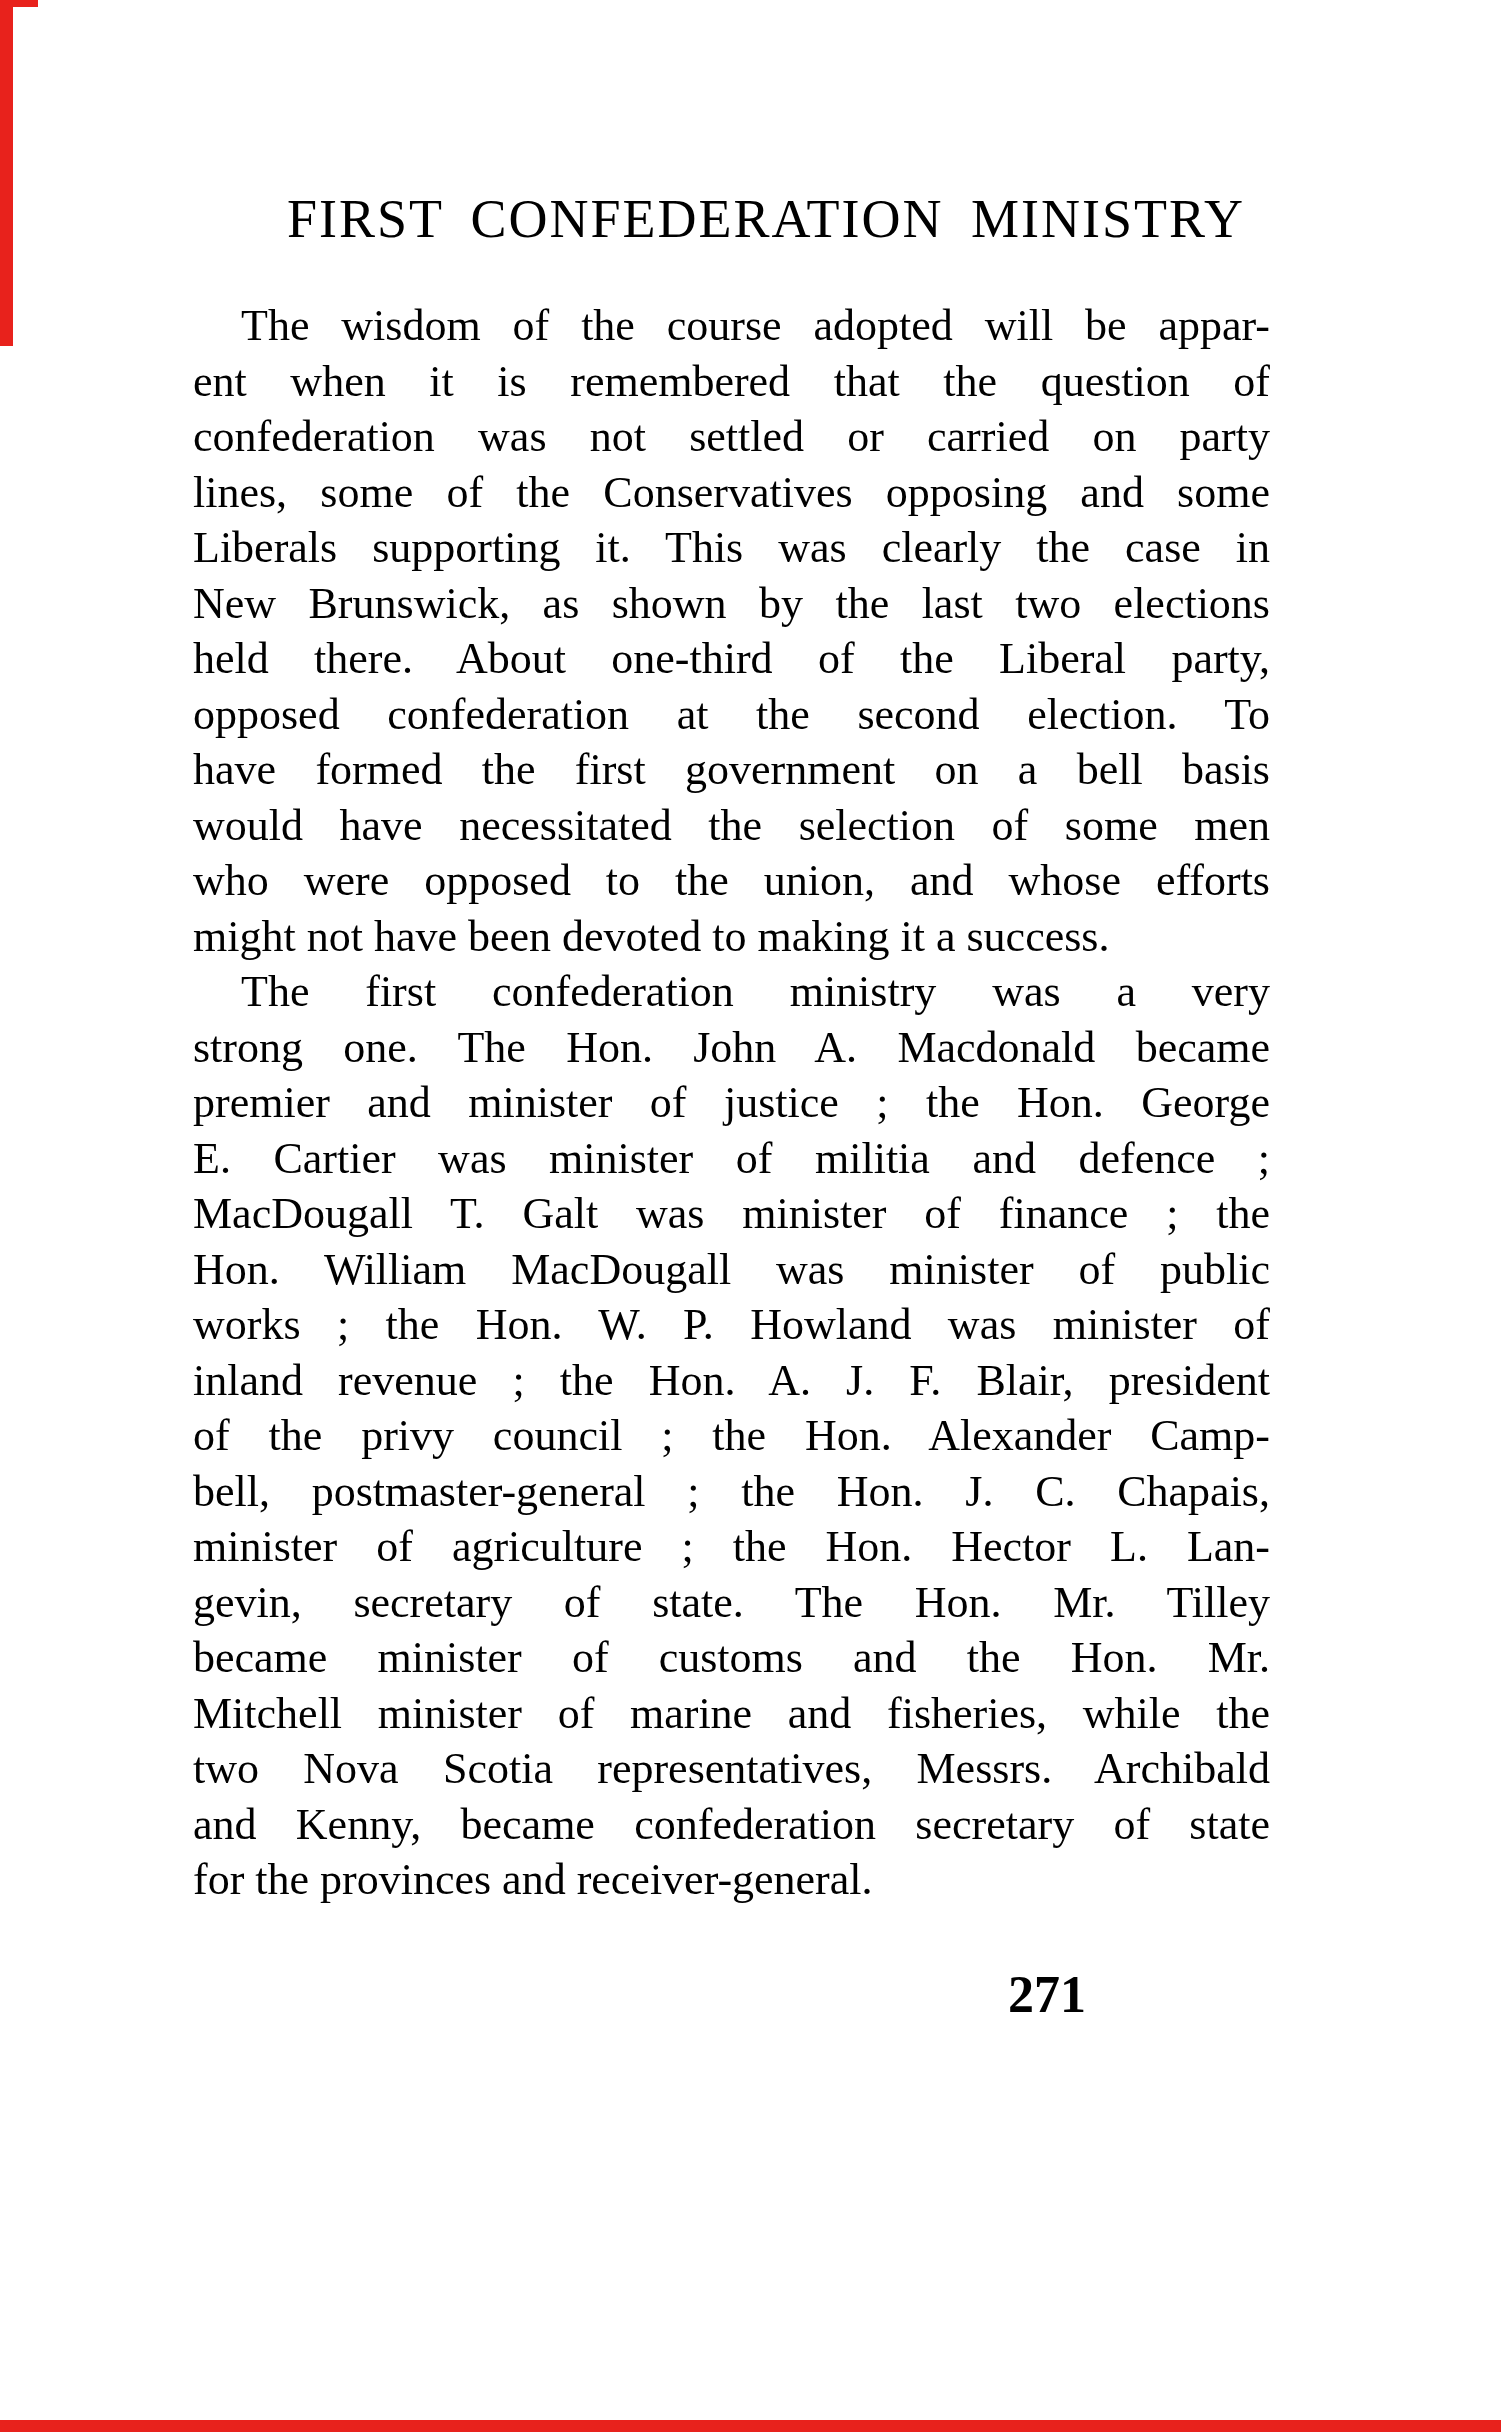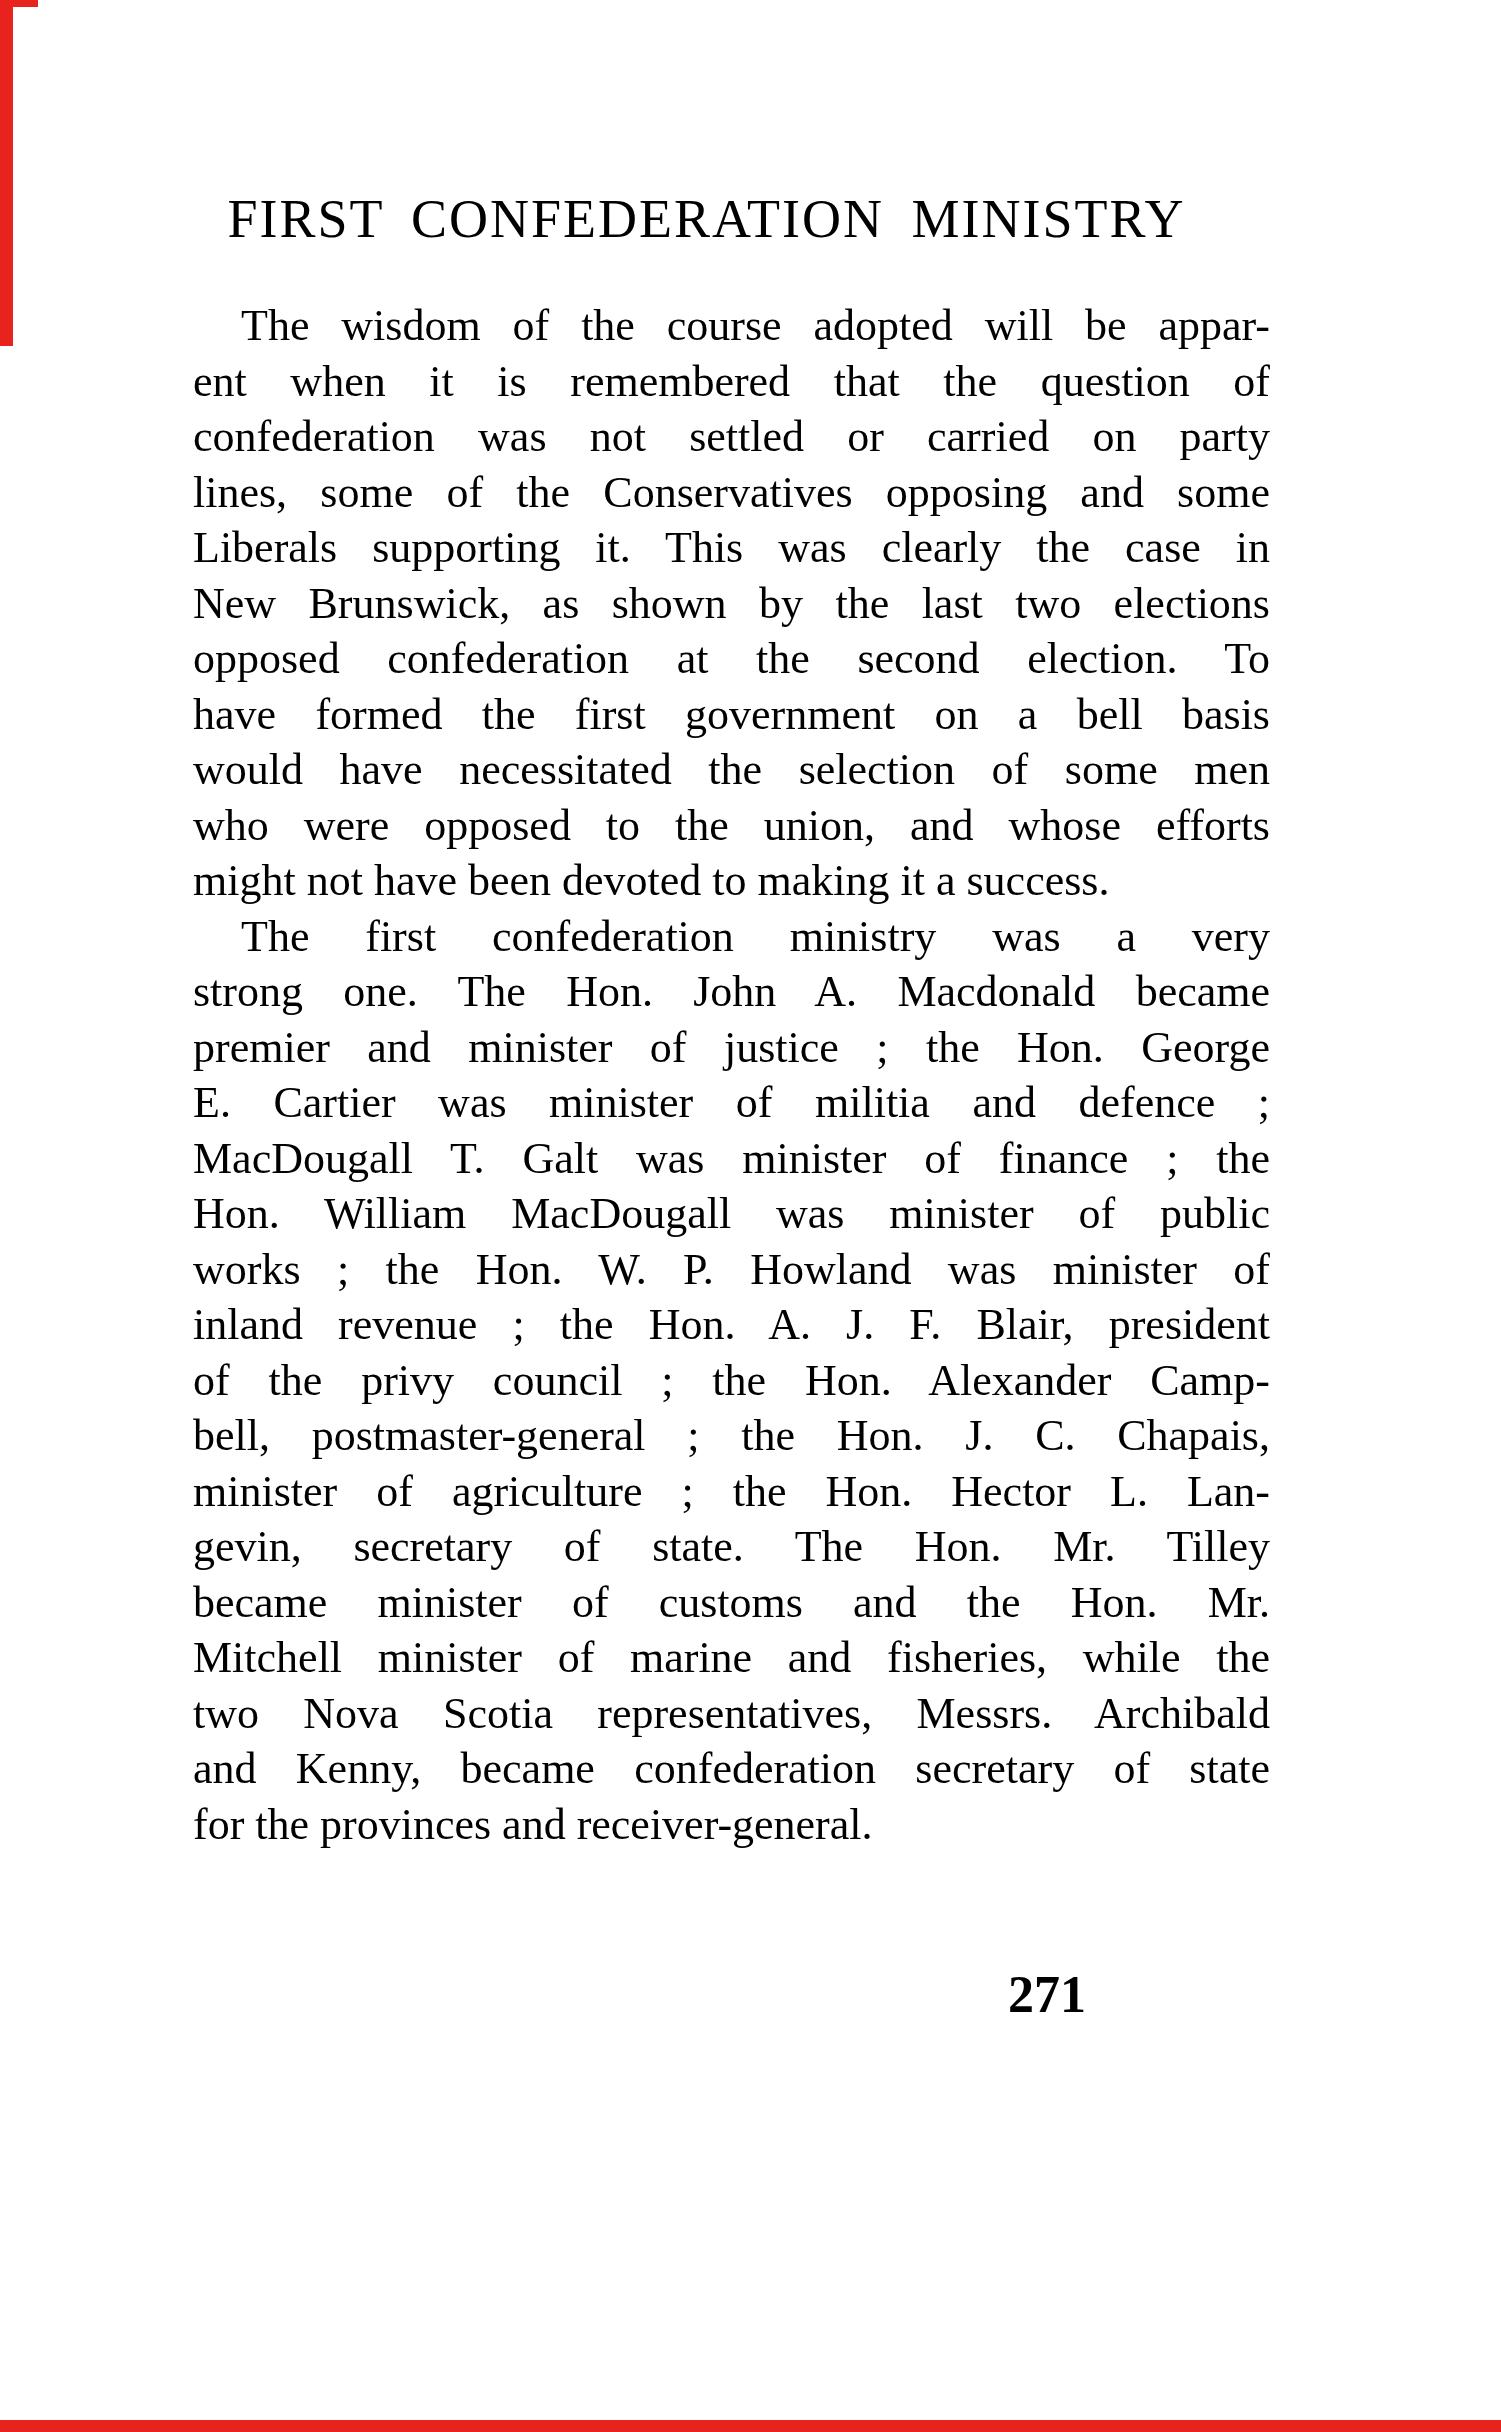--- a/index.html
+++ b/index.html
@@ -25,21 +25,21 @@
 
   .title {
     position: absolute;
     left: 168px;
     top: 192px;
     width: 1077px;
     margin: 0;
     font-size: 54px;
     font-weight: 400;
     line-height: 1;
-    text-align: center;
+    text-align: right;
     letter-spacing: 2px;
     word-spacing: 12px;
     white-space: nowrap;
   }
   .body-text {
     position: absolute;
     left: 168px;
     top: 298px;
     width: 1077px;
     font-size: 44px;
@@ -74,20 +74,21 @@
 
   <h1 class="title">FIRST CONFEDERATION MINISTRY</h1>
 
   <div class="body-text">
       <div class="line first">The wisdom of the course adopted will be appar-</div>
       <div class="line">ent when it is remembered that the question of</div>
       <div class="line">confederation was not settled or carried on party</div>
       <div class="line">lines, some of the Conservatives opposing and some</div>
       <div class="line">Liberals supporting it. This was clearly the case in</div>
       <div class="line">New Brunswick, as shown by the last two elections</div>
+      <div class="line">held there. About one-third of the Liberal party,</div>
       <div class="line">opposed confederation at the second election. To</div>
       <div class="line">have formed the first government on a bell basis</div>
       <div class="line">would have necessitated the selection of some men</div>
       <div class="line">who were opposed to the union, and whose efforts</div>
       <div class="line last">might not have been devoted to making it a success.</div>
       <div class="line first">The first confederation ministry was a very</div>
       <div class="line">strong one. The Hon. John A. Macdonald became</div>
       <div class="line">premier and minister of justice ; the Hon. George</div>
       <div class="line">E. Cartier was minister of militia and defence ;</div>
       <div class="line">MacDougall T. Galt was minister of finance ; the</div>

